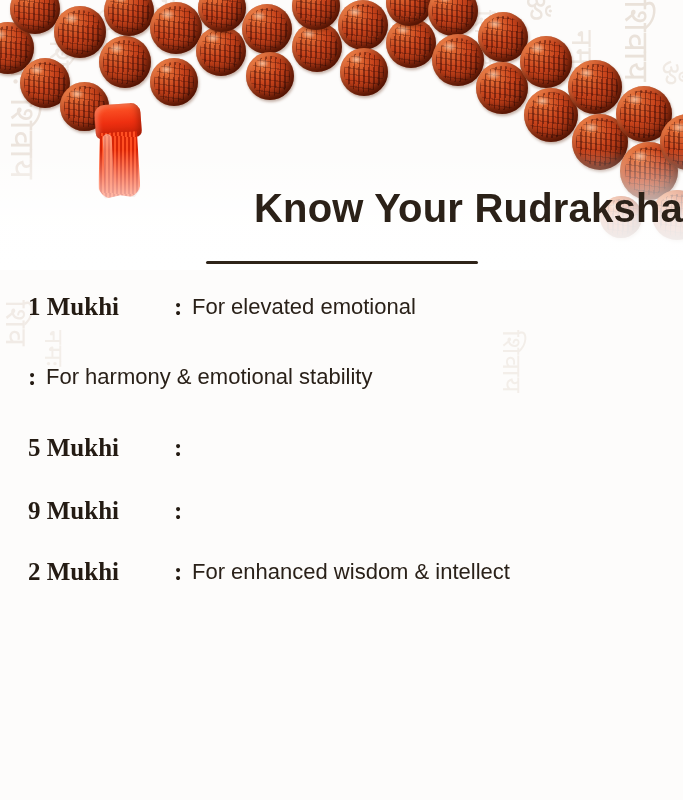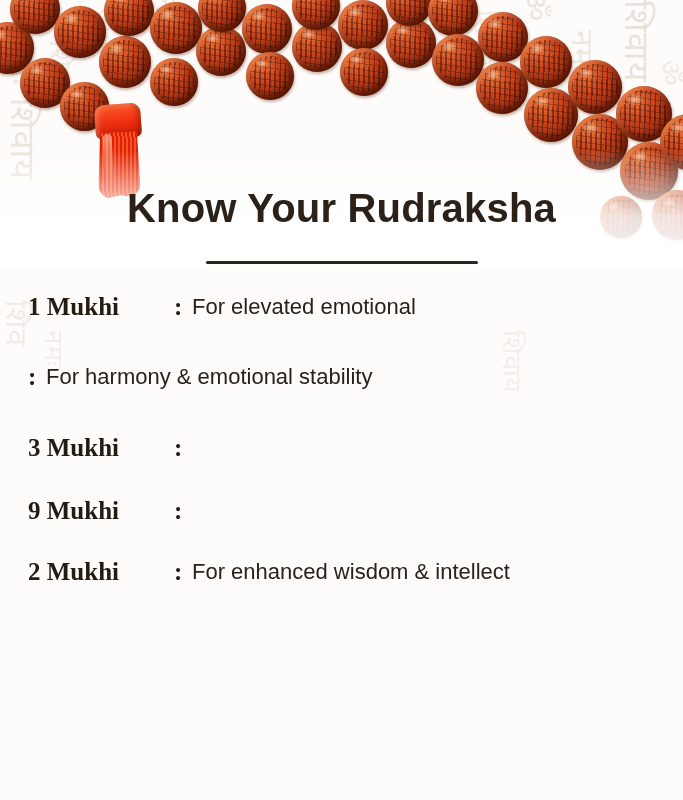--- a/index.html
+++ b/index.html
@@ -153,21 +153,21 @@
     top: 0;
     width: 683px;
     height: 800px;
   }
 
   .title {
     position: absolute;
     left: 0;
     top: 186px;
     width: 683px;
-    text-align: center;
+    text-align: right;
     font-family: "Liberation Sans", sans-serif;
     font-size: 40px;
     font-weight: 700;
     letter-spacing: 0.2px;
     color: #2b2118;
   }
 
   .rule {
     position: absolute;
     left: 206px;
@@ -297,21 +297,21 @@
         <div class="colon">:</div>
         <div class="desc">For elevated emotional</div>
       </div>
 
       <div class="row r2">
         <div class="colon">:</div>
         <div class="desc">For harmony &amp; emotional stability</div>
       </div>
 
       <div class="row r3">
-        <div class="label">3 Mukhi</div>
+        <div class="label">5 Mukhi</div>
         <div class="colon">:</div>
       </div>
 
       <div class="row r4">
         <div class="label">9 Mukhi</div>
         <div class="colon">:</div>
       </div>
 
       <div class="row r5">
         <div class="label">2 Mukhi</div>

